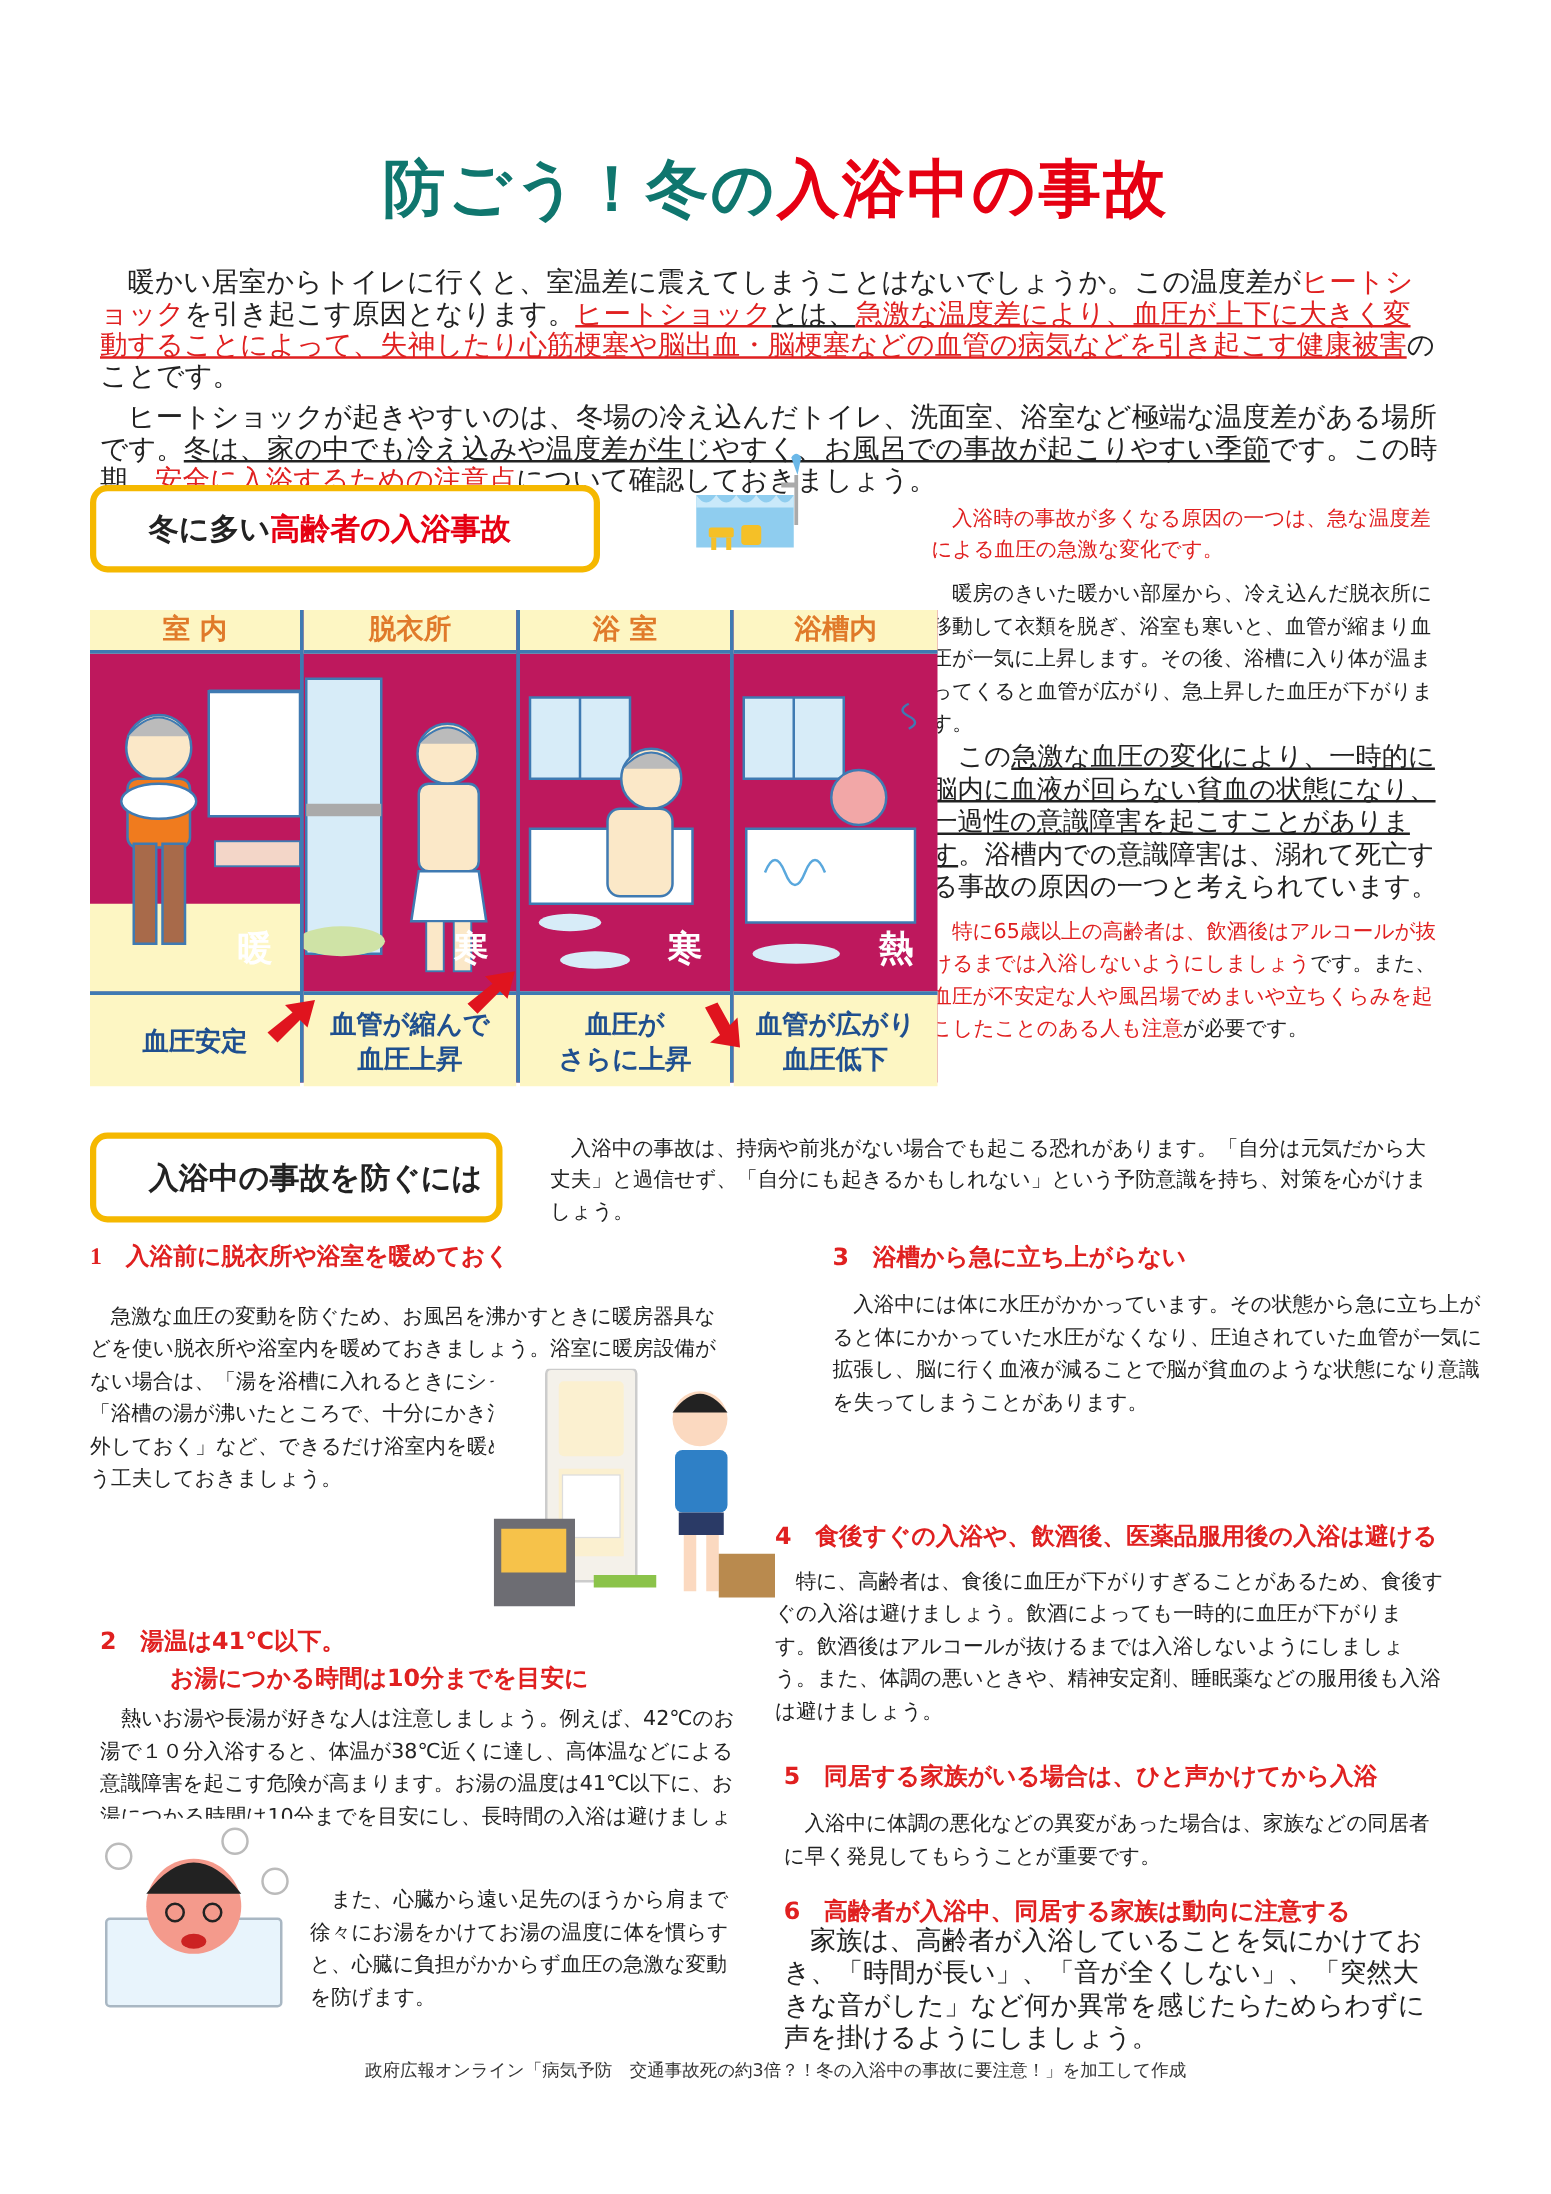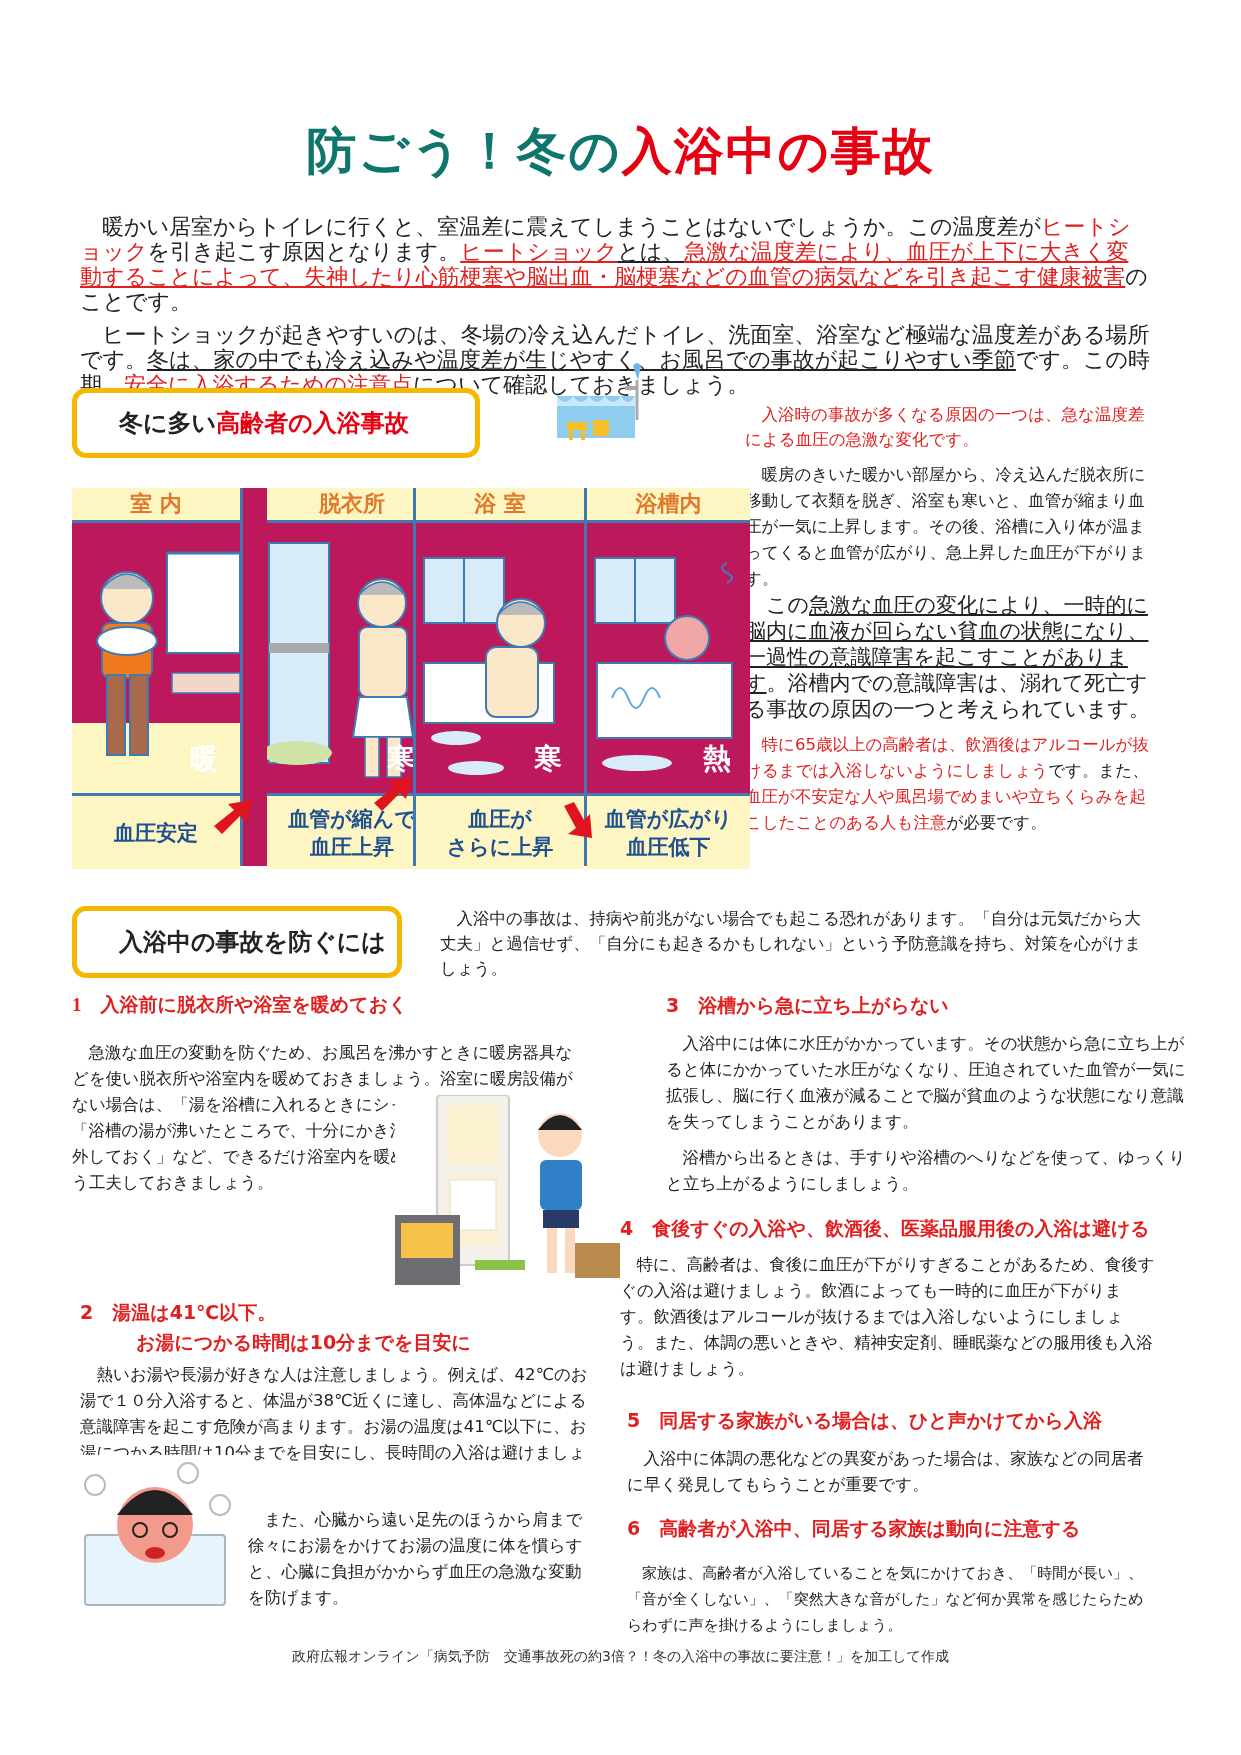--- a/index.html
+++ b/index.html
@@ -79,21 +79,21 @@
         <rect x="58" y="152" width="18" height="80" fill="#a86a4a" stroke="#3f7ab2" stroke-width="2"></rect>
       </svg>
       <div class="badge" style="left:108px;top:212px;"><span>暖</span></div>
     </div>
     <div class="col-foot">
         <div><span>血圧安定</span></div>
       </div>
   </div>
   <div class="divider" style="left:168px;"></div>
 
-  <div class="col" style="left:171px;width:170px;margin-left:24px;">
+  <div class="col" style="left:171px;width:170px;">
     <div class="col-head">脱衣所</div>
     <div class="col-body">
       <svg width="170" height="270" viewBox="0 0 170 270">
         <rect x="2" y="20" width="60" height="220" fill="#d7ecf8" stroke="#3f7ab2" stroke-width="2"></rect>
         <rect x="2" y="120" width="60" height="10" fill="#aaa"></rect>
         <ellipse cx="30" cy="230" rx="35" ry="12" fill="#cfe3a6"></ellipse>
         <circle cx="115" cy="80" r="24" fill="#fbe8c8" stroke="#3f7ab2" stroke-width="2"></circle>
         <path d="M92 72 q23 -26 46 0" fill="#bbb" stroke="#3f7ab2" stroke-width="1.5"></path>
         <rect x="92" y="104" width="48" height="70" rx="8" fill="#fbe8c8" stroke="#3f7ab2" stroke-width="2"></rect>
         <path d="M92 174 h48 l6 40 h-60z" fill="#fff" stroke="#3f7ab2" stroke-width="2"></path>
@@ -220,31 +220,30 @@
     <circle cx="140" cy="50" r="10" fill="none" stroke="#bbb" stroke-width="2"></circle>
   </svg>
 </div>
 <div class="abs" style="left:248px;top:1507px;width:345px;">
   <p class="para" style="font-size:16.5px;line-height:26px;">また、心臓から遠い足先のほうから肩まで徐々にお湯をかけてお湯の温度に体を慣らすと、心臓に負担がかからず血圧の急激な変動を防げます。</p>
 </div>
 
 <div class="abs" style="left:620px;top:993px;width:530px;margin-left:46px;">
   <p class="h-red"><span>3</span>　<span>浴槽から急に立ち上がらない</span></p>
   <p class="para" style="font-size:16.5px;line-height:26px;margin-top:12px;">入浴中には体に水圧がかかっています。その状態から急に立ち上がると体にかかっていた水圧がなくなり、圧迫されていた血管が一気に拡張し、脳に行く血液が減ることで脳が貧血のような状態になり意識を失ってしまうことがあります。</p>
-  <p class="para" style="font-size:16.5px;line-height:26px;margin-top:10px;">浴槽から出るときは、手すりや浴槽のへりなどを使って、ゆっくりと立ち上がるようにしましょう。</p>
 </div>
 
 <div class="abs" style="left:620px;top:1216px;width:535px;">
   <p class="h-red"><span>4</span>　<span>食後すぐの入浴や、飲酒後、医薬品服用後の入浴は避ける</span></p>
   <p class="para" style="font-size:16.5px;line-height:26px;margin-top:10px;">特に、高齢者は、食後に血圧が下がりすぎることがあるため、食後すぐの入浴は避けましょう。飲酒によっても一時的に血圧が下がります。飲酒後はアルコールが抜けるまでは入浴しないようにしましょう。また、体調の悪いときや、精神安定剤、睡眠薬などの服用後も入浴は避けましょう。</p>
 </div>
 
 <div class="abs" style="left:627px;top:1408px;width:525px;">
   <p class="h-red"><span>5</span>　<span>同居する家族がいる場合は、ひと声かけてから入浴</span></p>
   <p class="para" style="font-size:16.5px;line-height:26px;margin-top:12px;">入浴中に体調の悪化などの異変があった場合は、家族などの同居者に早く発見してもらうことが重要です。</p>
 </div>
 
 <div class="abs" style="left:627px;top:1516px;width:525px;">
   <p class="h-red"><span>6</span>　<span>高齢者が入浴中、同居する家族は動向に注意する</span></p>
-  <p class="para" style="font-size:15px;line-height:26px;margin-top:18px;">家族は、高齢者が入浴していることを気にかけておき、「時間が長い」、「音が全くしない」、「突然大きな音がした」など何か異常を感じたらためらわずに声を掛けるようにしましょう。</p>
+  <p class="para" style="font-size:21px;line-height:26px;margin-top:0;font-family:Liberation Mono, monospace;">家族は、高齢者が入浴していることを気にかけておき、「時間が長い」、「音が全くしない」、「突然大きな音がした」など何か異常を感じたらためらわずに声を掛けるようにしましょう。</p>
 </div>
 
 <div class="abs footer">政府広報オンライン「病気予防　交通事故死の約3倍？！冬の入浴中の事故に要注意！」を加工して作成</div>
 
 </body></html>

